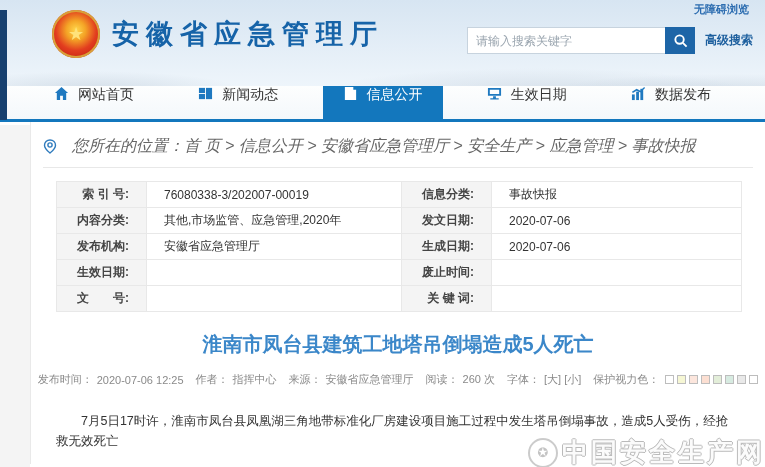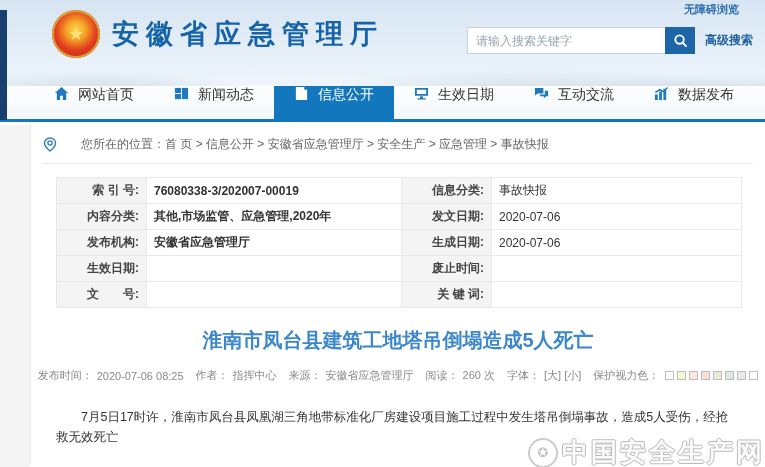--- a/index.html
+++ b/index.html
@@ -10,21 +10,21 @@
   
   .topbar { position:relative; height:86px;
     background:linear-gradient(180deg,#d7e5f2 0%,#e4eef7 55%,#eef5fb 100%); overflow:hidden; }
   .topbar::after { content:""; position:absolute; left:0; right:0; bottom:-6px; height:42px;
     background:
       radial-gradient(220px 30px at 12% 100%, rgba(140,160,180,.30), rgba(140,160,180,0) 70%),
       radial-gradient(300px 34px at 70% 100%, rgba(150,168,188,.28), rgba(150,168,188,0) 70%),
       radial-gradient(260px 26px at 95% 100%, rgba(150,168,188,.30), rgba(150,168,188,0) 70%);
     pointer-events:none; }
   .edge-stripe { position:absolute; left:0; top:10px; width:7px; height:110px; background:#17406f; z-index:5; }
-  .access-link { position:absolute; top:2px; right:26px; font-size:11px; color:#2b6cb0;
+  .access-link { position:absolute; top:2px; right:16px; font-size:11px; color:#2b6cb0;
     text-decoration:none; font-weight:bold; z-index:3;font-family:Liberation Serif, serif; }
   .brand { position:absolute; left:52px; top:10px; display:flex; align-items:center; gap:12px; z-index:2; }
   .emblem { width:48px; height:48px; border-radius:50%;
     background:radial-gradient(circle at 50% 42%,#ffd84d 0%,#f4a426 26%,#e23d1f 55%,#b5170b 100%);
     display:flex; align-items:center; justify-content:center; color:#ffe27a; font-size:18px;
     box-shadow:0 0 0 2px #d8a23a inset; }
   .brand-text { display:flex; flex-direction:column; }
   .site-name { font-size:27px; font-weight:bold; color:#1663a8; letter-spacing:7px; line-height:30px; }
   .site-url { font-size:11px; font-weight:bold; color:#4a5a6a; letter-spacing:1.5px; margin-top:2px; }
   .search-zone { position:absolute; right:12px; top:27px; display:flex; align-items:center; gap:10px; z-index:3; }
@@ -43,30 +43,30 @@
     color:#333; cursor:pointer; white-space:nowrap; }
   .nav-item svg { color:#1f79c0; }
   .nav-item.active { background:#1377bd; color:#fff; }
   .nav-item.active svg { color:#fff; }
 
   
   .content { position:relative; margin-left:30px; width:735px; height:342px;
     background:#fff; border-left:1px solid #e9e9e9; }
   .gutter { position:absolute; left:0; top:125px; width:30px; height:342px; background:#f4f4f4; }
 
-  .breadcrumb { display:flex; align-items:center; gap:24px; padding:14px 0 10px 12px;
-    font-size:12px; color:#666; }
+  .breadcrumb { display:flex; align-items:center; gap:15px; padding:14px 0 10px 12px;
+    font-size:16px; color:#666;font-style:italic; }
   .crumb-sep { height:1px; background:#e8e8e8; margin:0 12px 0 12px; }
 
   
   table.info { border-collapse:collapse; margin:13px 0 0 25px; width:685px; table-layout:fixed;
     font-size:12px; color:#333; }
-  table.info td { border:1px solid #e8e8e8; height:26px; padding:0 7px; overflow:hidden; white-space:nowrap; }
+  table.info td { border:1px solid #e8e8e8; height:26px; padding:0 17px; overflow:hidden; white-space:nowrap; }
   td.lbl { background:#f4f4f4; font-weight:bold; text-align:right; width:90px; color:#444; }
-  td.val1 { width:255px; background:#fff;font-weight:bold; }
+  td.val1 { width:255px; background:#fff; }
   td.val2 { width:250px; background:#fff; }
 
   .article-title { margin-top:19px; text-align:center; font-size:20px; font-weight:bold; color:#3b87c9; }
 
   .meta-line { margin-top:14px; text-align:right; font-size:11px; color:#8a8a8a;
     display:flex; justify-content:center; align-items:center; gap:4px; flex-wrap:nowrap; }
   .meta-line .sp { margin-left:8px; }
   .swatches { display:inline-flex; gap:3px; margin-left:2px; }
   .swatch { width:9px; height:9px; border:1px solid #bdbdbd; display:inline-block; cursor:pointer; }
 
@@ -131,27 +131,20 @@
       <span>信息公开</span>
     </div>
     <div class="nav-item">
       <svg width="15" height="15" viewBox="0 0 16 16" fill="currentColor">
         <path d="M1 2 h14 v8.5 H1 Z M3 4 h10 v4.5 H3 Z M6.5 11 h3 v2 h3 v1.5 H3.5 V13 h3 Z" fill-rule="evenodd"></path>
         </svg>
       <span>生效日期</span>
     </div>
     <div class="nav-item">
       <svg width="15" height="15" viewBox="0 0 16 16" fill="currentColor">
-        <path d="M1 2 h9 v6 H4 L1 10 Z"></path>
-          <path d="M11.5 5 h3.5 v6 h-2 l-2.5 2 v-2 h-4 v-2 h5 Z"></path>
-        </svg>
-      <span>互动交流</span>
-    </div>
-    <div class="nav-item">
-      <svg width="15" height="15" viewBox="0 0 16 16" fill="currentColor">
         <rect x="1" y="9" width="3" height="6"></rect>
           <rect x="5.5" y="6" width="3" height="9"></rect>
           <rect x="10" y="3" width="3" height="12"></rect>
           <path d="M1 6 L6 3 L10 5 L14 1 L15 2 L10 7 L6 5 L2 7.5 Z"></path>
         </svg>
       <span>数据发布</span>
     </div>
   </div>
 
   <div class="gutter"></div>
@@ -199,21 +192,21 @@
         <td class="lbl">关 键 词:</td>
         <td class="val2"></td>
       </tr>
     </tbody>
       </table>
 
     <div class="article-title">淮南市凤台县建筑工地塔吊倒塌造成5人死亡</div>
 
     <div class="meta-line">
       <span>发布时间：</span>
-        <span>2020-07-06 08:25</span>
+        <span>2020-07-06 12:25</span>
       <span class="sp">作者：</span>
         <span>指挥中心</span>
       <span class="sp">来源：</span>
         <span>安徽省应急管理厅</span>
       <span class="sp">阅读：</span>
         <span>260 次</span>
       <span class="sp">字体：</span>
         <span>[大] [小]</span>
       <span class="sp">保护视力色：</span>
       <span class="swatches">

